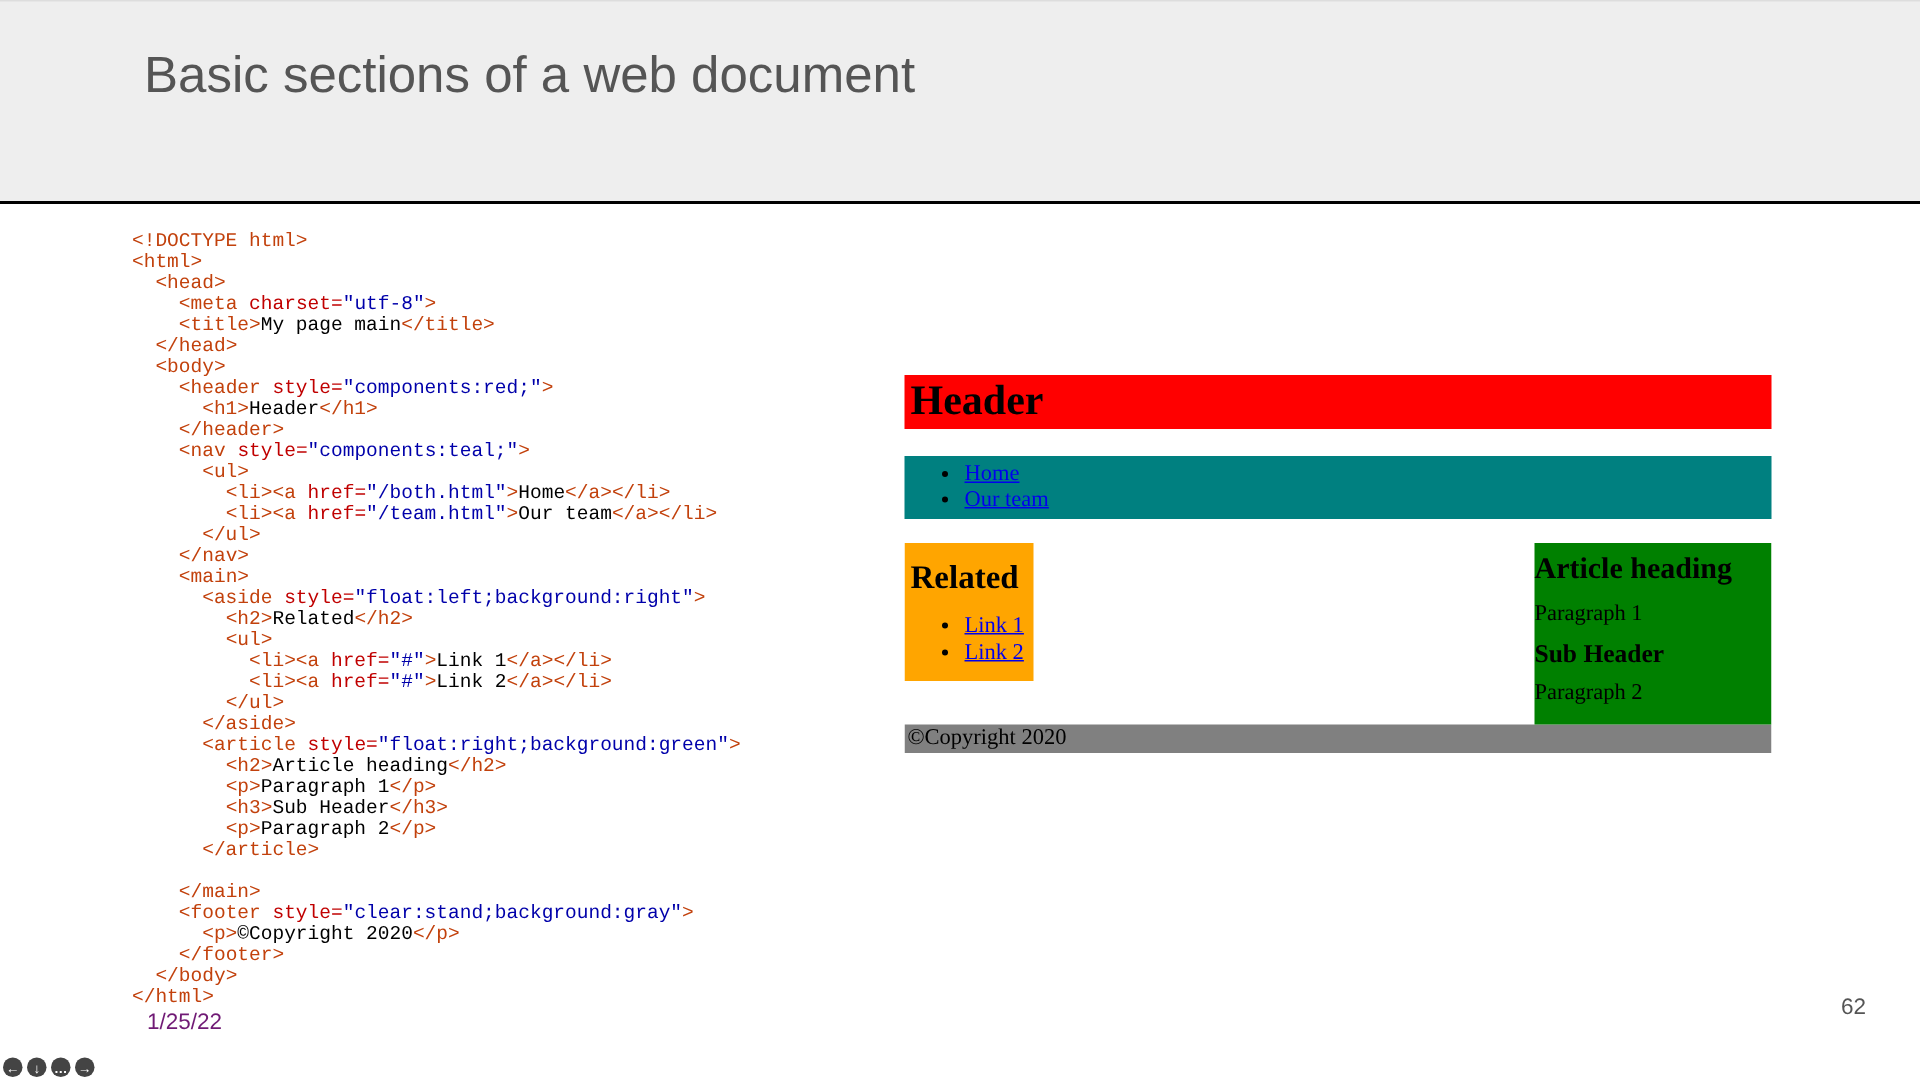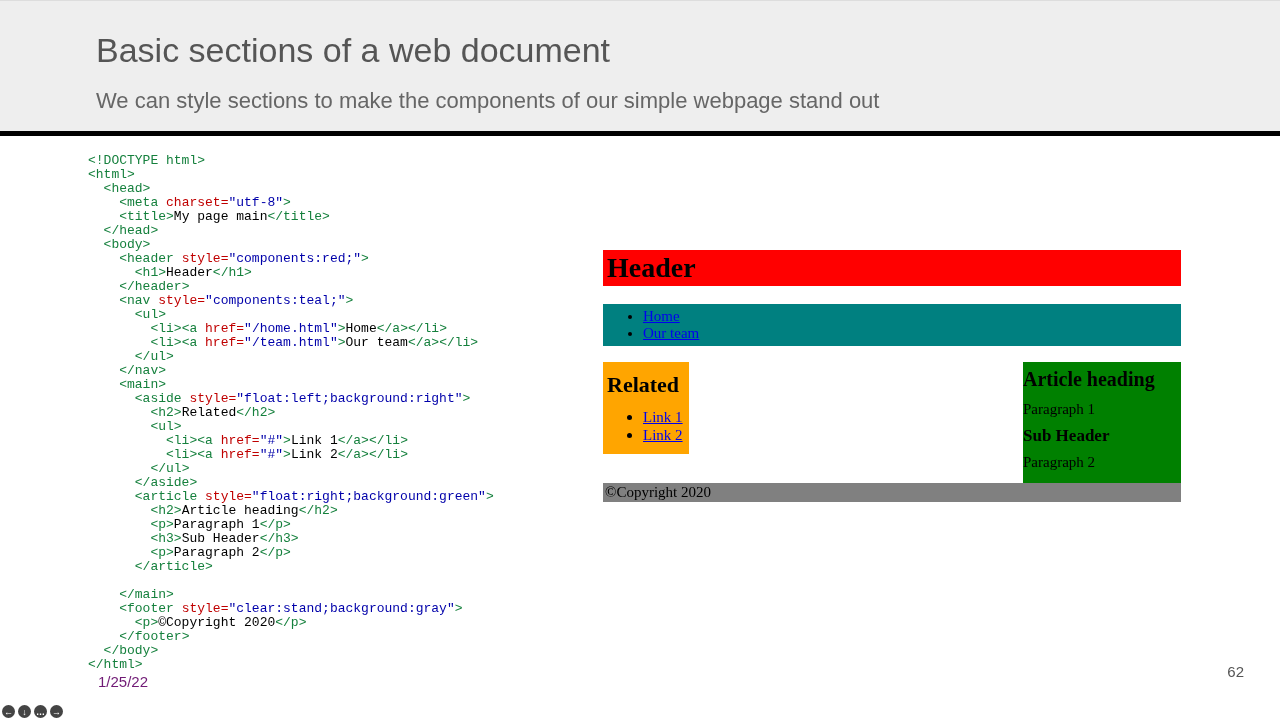--- a/index.html
+++ b/index.html
@@ -1,22 +1,22 @@
 <!DOCTYPE html>
 <html><head>
 <meta charset="utf-8">
 <style>
   html,body{margin:0;padding:0;width:1280px;height:720px;background:#fff;font-family:Arial,Helvetica,sans-serif;overflow:hidden}
-  .topband{background:#eee;height:136px;width:100%;border-top:1px solid #ddd;border-bottom:5px solid #000000;box-sizing:border-box;padding-left:96px;padding-top:6px}
+  .topband{background:#eee;height:136px;width:100%;border-top:1px solid #ddd;border-bottom:2px solid #000000;box-sizing:border-box;padding-left:96px;padding-top:6px}
   .title{font-size:34px;color:#555;font-weight:400;margin:24px 0 18px 0}
   .subtitle{font-size:22px;color:#666;font-weight:400;margin:0}
   .content{position:absolute;left:0;top:148px;width:1280px;height:560px}
   
   .code{position:absolute;left:88px;top:6px;font-family:"Courier New",Courier,monospace;font-size:13px;line-height:14px;white-space:pre;color:#000}
-  .tag{color:#15803d}
+  .tag{color:#c2410c}
   .attr{color:#c00000}
   .str{color:#00a}
   
   .render{position:absolute;left:603px;top:102px;width:578px}
   .r-header{background:red;color:#000;font-family:"Times New Roman",serif;font-weight:bold;font-size:28px;padding:2px 4px}
   .r-nav{background:teal;margin-top:18px;padding:4px 0}
   .r-nav ul{margin:0;padding-left:40px}
   .r-nav li{color:#000;font-family:"Times New Roman",serif;font-size:15px}
   .r-nav a{color:#00e;text-decoration:underline}
   .r-main{margin-top:16px;overflow:hidden}
@@ -33,38 +33,37 @@
   .pagenum{position:absolute;right:36px;bottom:28px;font-size:15px;color:#555}
   
   .navicons{position:absolute;left:2px;bottom:2px;display:flex;gap:3px}
   .circ{width:13px;height:13px;border-radius:50%;background:#444;color:#fff;font-size:9px;display:flex;align-items:center;justify-content:center;font-weight:bold}
 </style>
 </head>
 <body>
 
 <div class="topband">
   <div class="title">Basic sections of a web document</div>
-  <div class="subtitle">We can style sections to make the components of our simple webpage stand out</div>
 </div>
 
 <div class="content">
 
   <div class="code"><span class="tag">&lt;!DOCTYPE html&gt;</span>
 <span class="tag">&lt;html&gt;</span>
   <span class="tag">&lt;head&gt;</span>
     <span class="tag">&lt;meta</span> <span class="attr">charset=</span><span class="str">"utf-8"</span><span class="tag">&gt;</span>
     <span class="tag">&lt;title&gt;</span><span>My page main</span><span class="tag">&lt;/title&gt;</span>
   <span class="tag">&lt;/head&gt;</span>
   <span class="tag">&lt;body&gt;</span>
     <span class="tag">&lt;header</span> <span class="attr">style=</span><span class="str">"<span>components:red;</span>"</span><span class="tag">&gt;</span>
       <span class="tag">&lt;h1&gt;</span><span>Header</span><span class="tag">&lt;/h1&gt;</span>
     <span class="tag">&lt;/header&gt;</span>
     <span class="tag">&lt;nav</span> <span class="attr">style=</span><span class="str">"<span>components:teal;</span>"</span><span class="tag">&gt;</span>
       <span class="tag">&lt;ul&gt;</span>
-        <span class="tag">&lt;li&gt;&lt;a</span> <span class="attr">href=</span><span class="str">"<span>/home.html</span>"</span><span class="tag">&gt;</span><span>Home</span><span class="tag">&lt;/a&gt;&lt;/li&gt;</span>
+        <span class="tag">&lt;li&gt;&lt;a</span> <span class="attr">href=</span><span class="str">"<span>/both.html</span>"</span><span class="tag">&gt;</span><span>Home</span><span class="tag">&lt;/a&gt;&lt;/li&gt;</span>
         <span class="tag">&lt;li&gt;&lt;a</span> <span class="attr">href=</span><span class="str">"<span>/team.html</span>"</span><span class="tag">&gt;</span><span>Our team</span><span class="tag">&lt;/a&gt;&lt;/li&gt;</span>
       <span class="tag">&lt;/ul&gt;</span>
     <span class="tag">&lt;/nav&gt;</span>
     <span class="tag">&lt;main&gt;</span>
       <span class="tag">&lt;aside</span> <span class="attr">style=</span><span class="str">"<span>float:left;background:right</span>"</span><span class="tag">&gt;</span>
         <span class="tag">&lt;h2&gt;</span><span>Related</span><span class="tag">&lt;/h2&gt;</span>
         <span class="tag">&lt;ul&gt;</span>
           <span class="tag">&lt;li&gt;&lt;a</span> <span class="attr">href=</span><span class="str">"<span>#</span>"</span><span class="tag">&gt;</span><span>Link 1</span><span class="tag">&lt;/a&gt;&lt;/li&gt;</span>
           <span class="tag">&lt;li&gt;&lt;a</span> <span class="attr">href=</span><span class="str">"<span>#</span>"</span><span class="tag">&gt;</span><span>Link 2</span><span class="tag">&lt;/a&gt;&lt;/li&gt;</span>
         <span class="tag">&lt;/ul&gt;</span>

